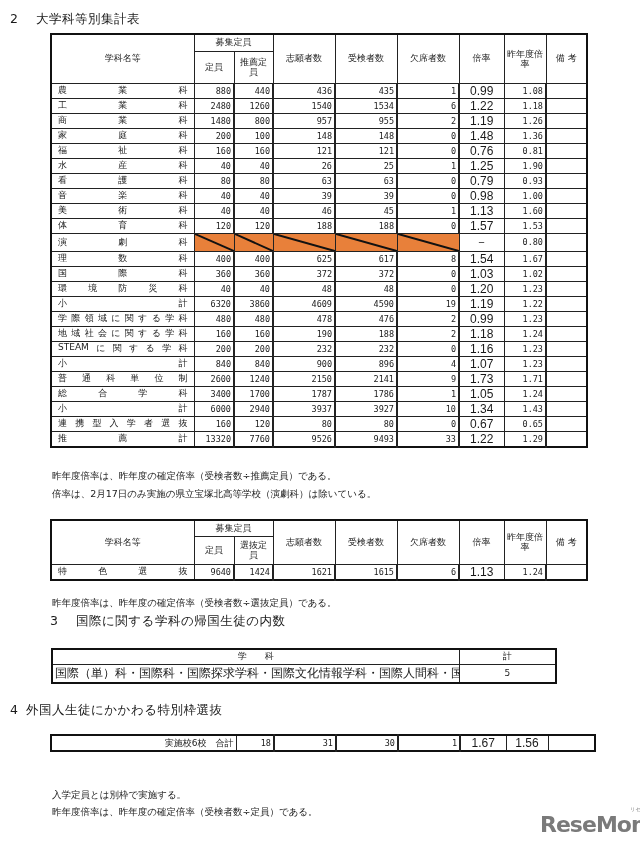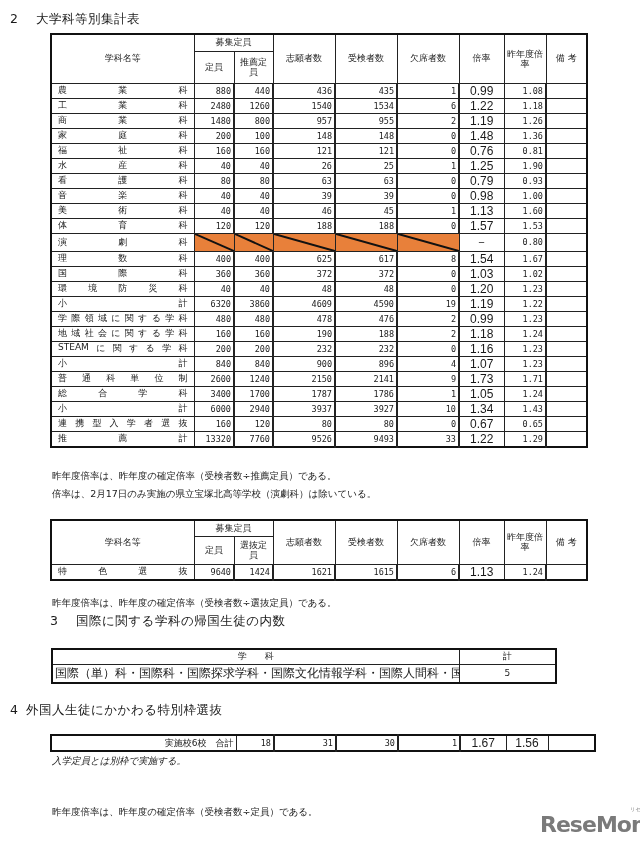--- a/index.html
+++ b/index.html
@@ -610,18 +610,18 @@
     <td class="num">18</td>
     <td class="num">31</td>
     <td class="num">30</td>
     <td class="num">1</td>
     <td class="ratio">1.67</td>
     <td class="ratio">1.56</td>
     <td></td>
   </tr>
 </tbody>
   </table>
-<div class="note" style="left:52px; top:755px;font-style:italic;">入学定員とは別枠で実施する。</div>
+<div class="note" style="left:52px; top:789px;">入学定員とは別枠で実施する。</div>
 <div class="note" style="left:52px; top:806px;">昨年度倍率は、昨年度の確定倍率（受検者数÷定員）である。</div>
 
 <div class="logo">
   <span>ReseMom</span><small>リセマム</small>
 </div>
 
 </body></html>

